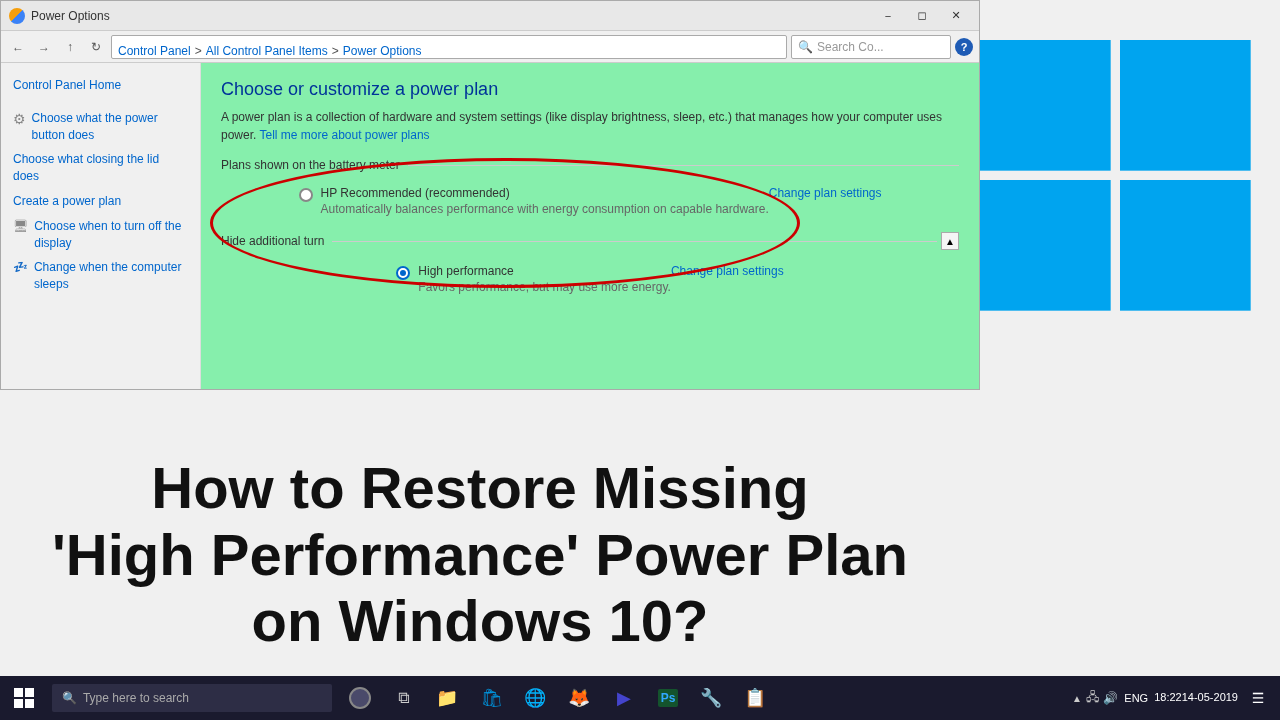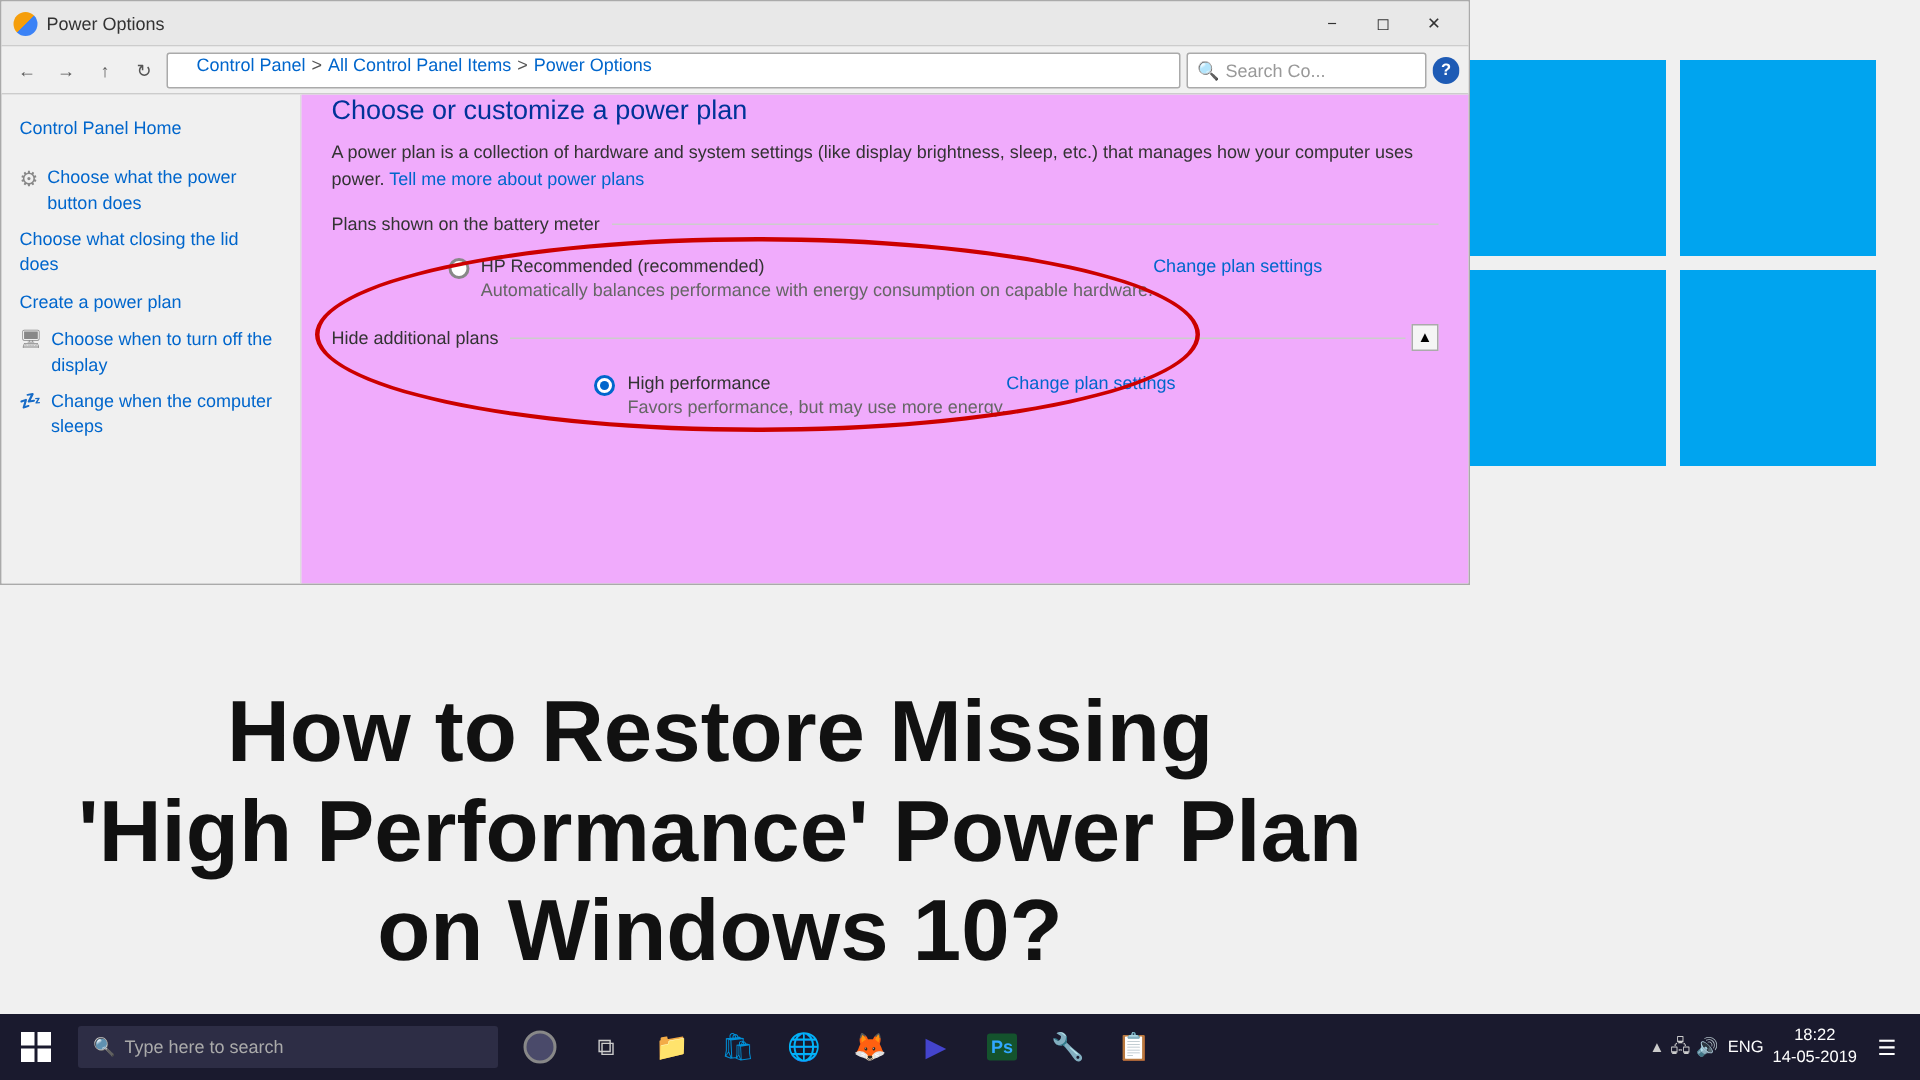--- a/index.html
+++ b/index.html
@@ -87,22 +87,22 @@
       display: flex; align-items: center; justify-content: center;
     }
 
     .breadcrumb-bar {
       flex: 1;
       height: 24px;
       background: white;
       border: 1px solid #aaa;
       border-radius: 2px;
       display: flex;
-      align-items: flex-start;
-      padding: 0 19px;
+      align-items: flex-end;
+      padding: 0 6px;
       font-size: 12px;
       color: #0066cc;
       gap: 4px;
     }
 
     .search-bar {
       width: 160px;
       height: 24px;
       background: white;
       border: 1px solid #aaa;
@@ -141,23 +141,23 @@
 
     .sidebar-item.with-icon {
       display: flex;
       align-items: flex-start;
       gap: 6px;
     }
 
     
     .content-panel {
       flex: 1;
-      padding: 0 20px;
+      padding: 16px 20px;
       overflow: auto;
-      background: #f0abfc;
+      background: #86efac;
     }
 
     .page-title {
       font-size: 18px;
       font-weight: 400;
       color: #003399;
       margin-bottom: 8px;
     }
 
     .page-desc {
@@ -378,22 +378,21 @@
     .taskbar-sys {
       margin-left: auto;
       display: flex;
       align-items: center;
       gap: 6px;
       padding-right: 8px;
     }
 
     .clock {
       display: flex;
-      flex-direction: column;
-      align-items: center;
+      align-items: flex-start;
       color: white;
       font-size: 11px;
       line-height: 1.4;
     }
 
     .systray-icons {
       display: flex;
       align-items: center;
       gap: 4px;
       color: #ccc;
@@ -494,21 +493,21 @@
           <div class="radio-btn"></div>
           <div class="plan-info">
             <div class="plan-name">HP Recommended (recommended)</div>
             <div class="plan-desc">Automatically balances performance with energy consumption on capable hardware.</div>
           </div>
         </div>
         <a class="change-settings-link" href="#">Change plan settings</a>
       </div>
 
       <div class="section-divider" style="margin-top:10px;">
-        <span>Hide additional plans</span>
+        <span>Hide additional turn</span>
         <div class="divider-line"></div>
         <button class="collapse-btn">▲</button>
       </div>
 
       <div class="plan-row">
         <div class="plan-left">
           <div class="radio-btn selected"></div>
           <div class="plan-info">
             <div class="plan-name">High performance</div>
             <div class="plan-desc">Favors performance, but may use more energy.</div>

